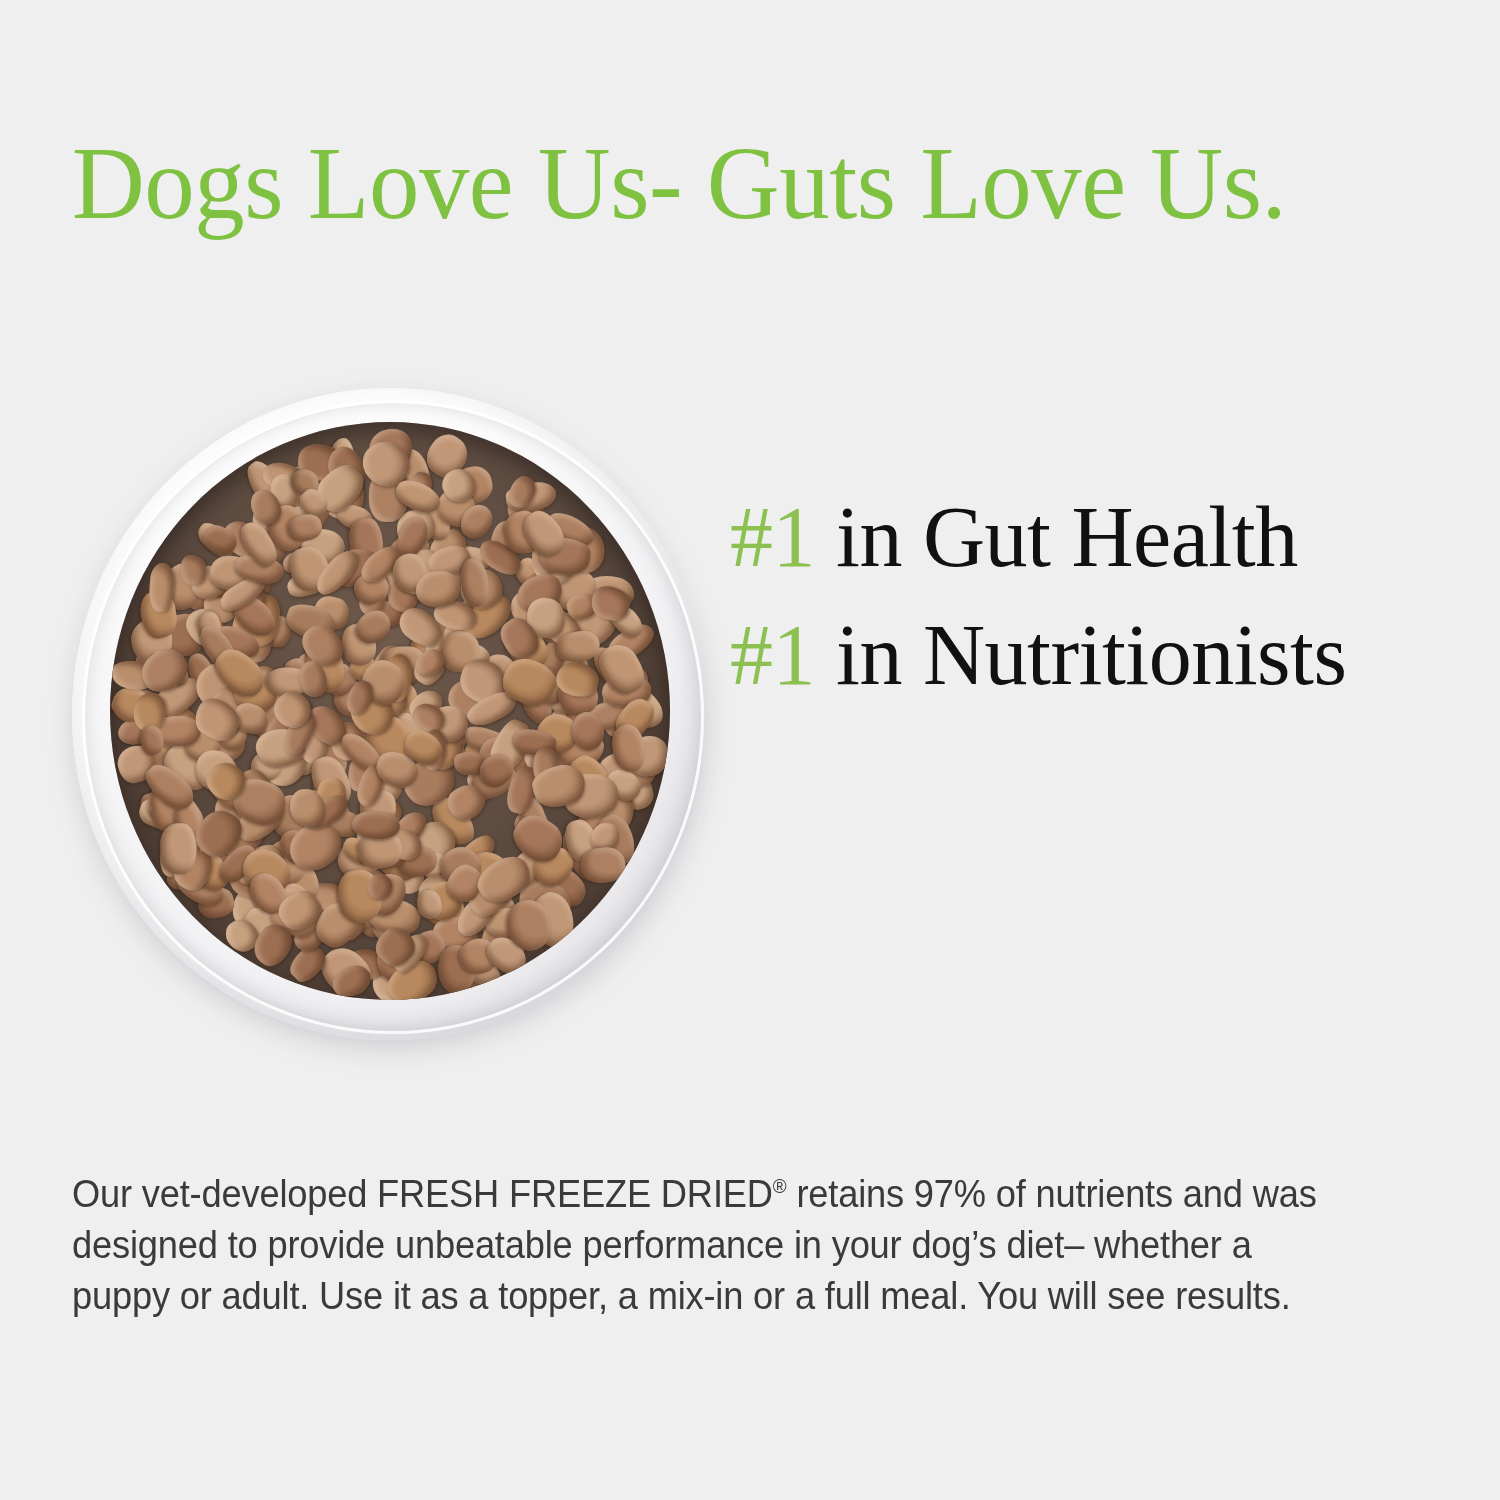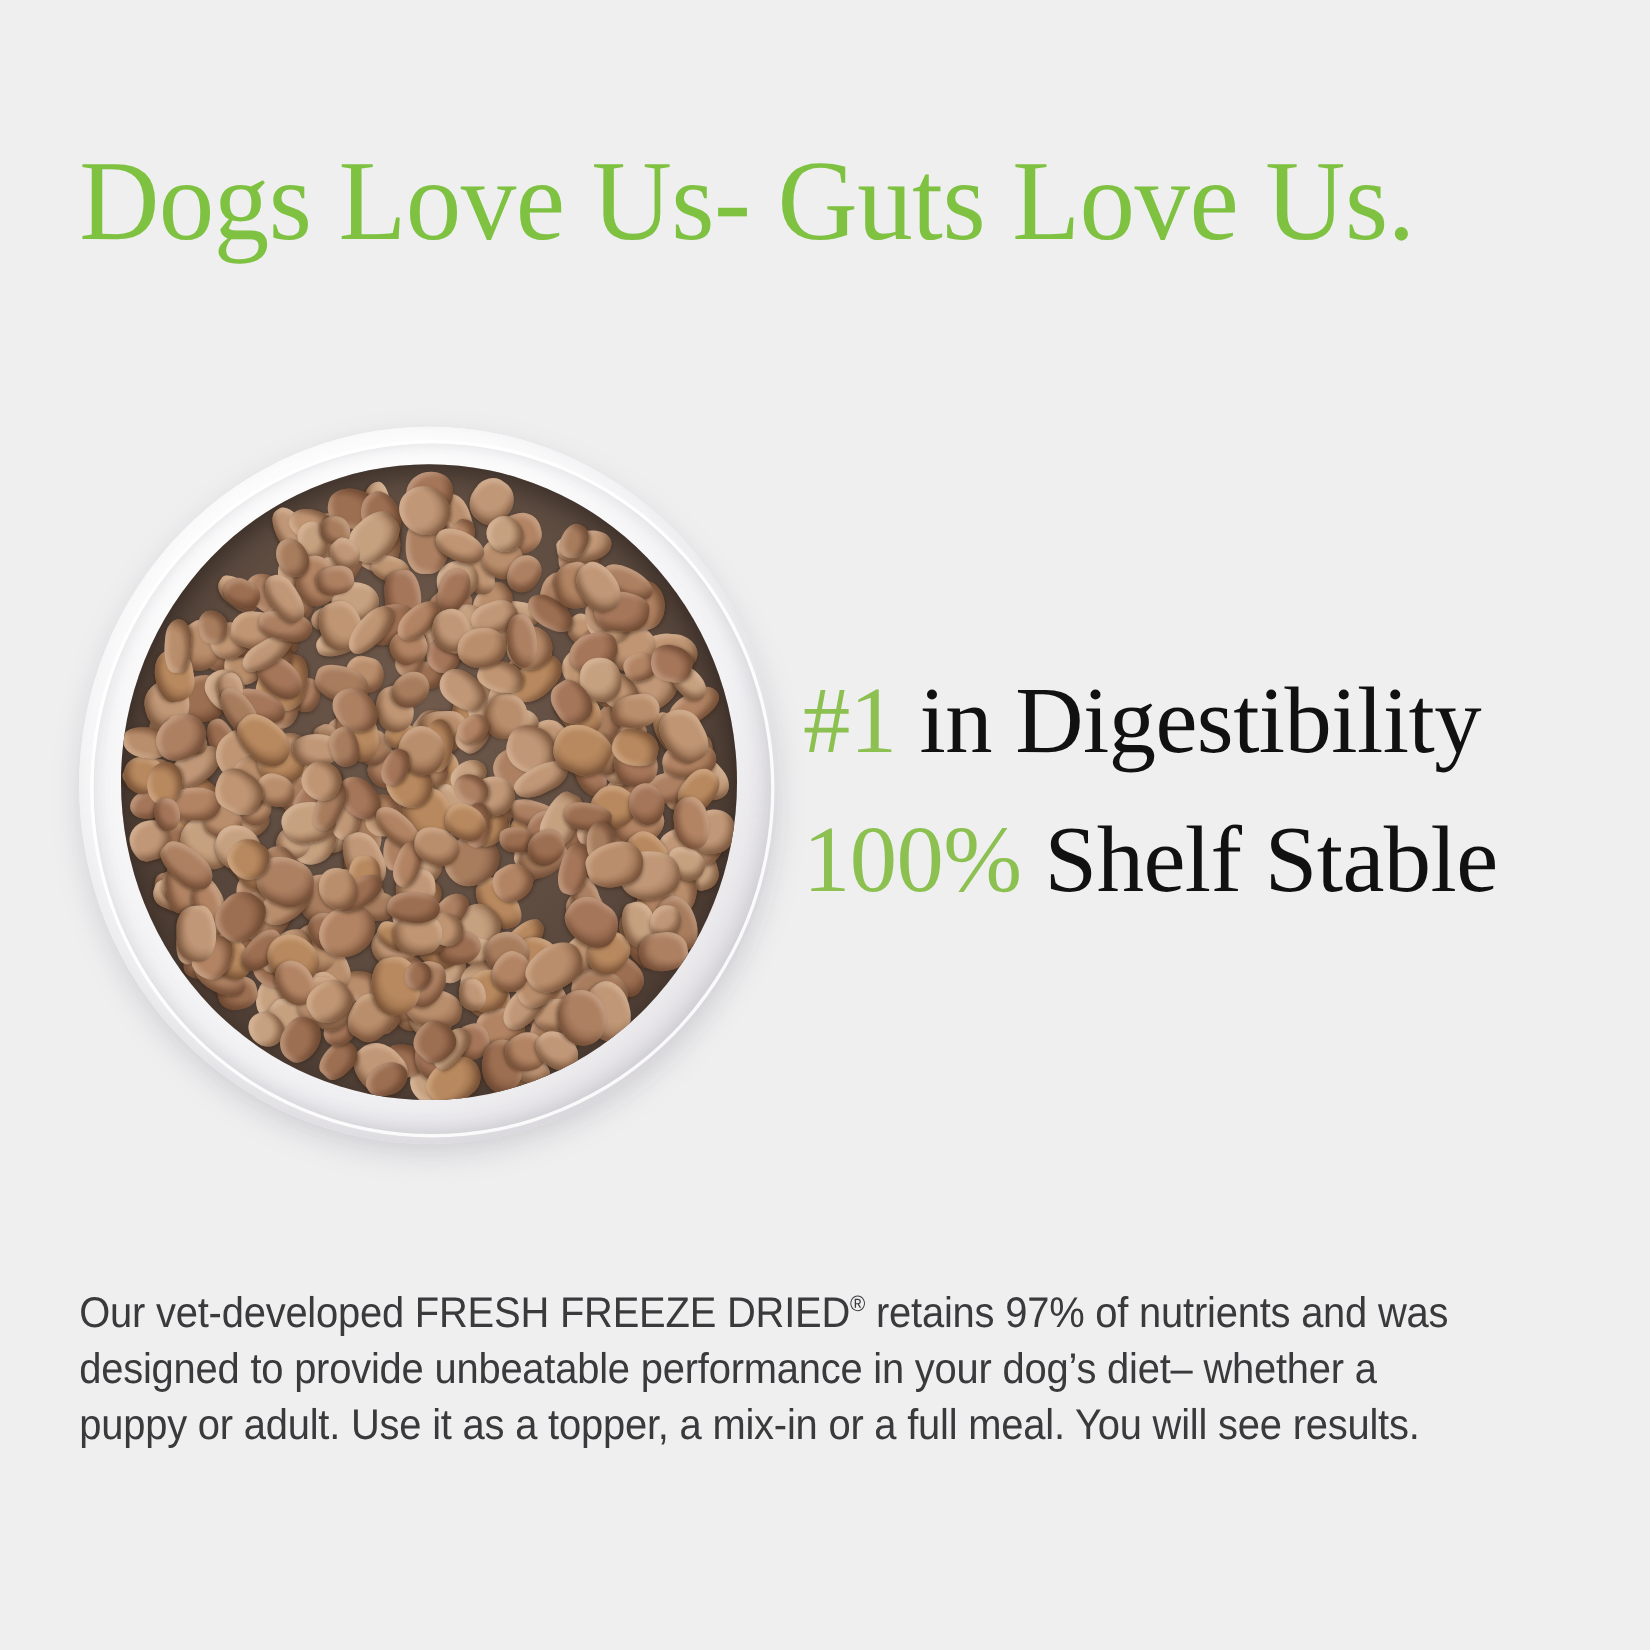--- a/index.html
+++ b/index.html
@@ -595,23 +595,23 @@
           <div class="kibble" style="left: 26.9752px; top: 153.039px; width: 49.4928px; height: 24.3097px; transform: rotate(-85.4deg); background: radial-gradient(at 36% 30%, rgb(185, 142, 108) 0%, rgb(185, 142, 108) 42%, rgb(138, 95, 66) 100%); border-radius: 60% 41% 48% 56% / 48% 56% 60% 41%;"></div>
           <div class="kibble" style="left: 330.556px; top: 172.178px; width: 28.317px; height: 42.3334px; transform: rotate(-75.8deg); background: radial-gradient(at 36% 30%, rgb(191, 149, 115) 0%, rgb(191, 149, 115) 42%, rgb(142, 103, 73) 100%); border-radius: 39% 48% 51% 41% / 51% 41% 39% 48%;"></div>
           <div class="kibble" style="left: 180.343px; top: 367.458px; width: 35.2709px; height: 38.3047px; transform: rotate(-5deg); background: radial-gradient(at 36% 30%, rgb(185, 142, 108) 0%, rgb(185, 142, 108) 42%, rgb(138, 95, 66) 100%); border-radius: 46% 59% 50% 61% / 50% 61% 46% 59%;"></div>
           <div class="kibble" style="left: 306.266px; top: 148.612px; width: 44.0603px; height: 35.973px; transform: rotate(0.3deg); background: radial-gradient(at 36% 30%, rgb(185, 142, 108) 0%, rgb(185, 142, 108) 42%, rgb(138, 95, 66) 100%); border-radius: 49% 41% 52% 44% / 52% 44% 49% 41%;"></div>
           <div class="kibble" style="left: 231.853px; top: 263.528px; width: 35.473px; height: 23.1806px; transform: rotate(-68.7deg); background: radial-gradient(at 36% 30%, rgb(165, 118, 90) 0%, rgb(165, 118, 90) 42%, rgb(122, 82, 56) 100%); border-radius: 43% 53% 52% 47% / 52% 47% 43% 53%;"></div>
         </div>
     </div>
   </div>
 
   <div id="claims">
+    <div class="claim" id="claim-0">
+      <span class="hl">#1</span><span> in Gut Health</span>
+    </div>
     <div class="claim" id="claim-1">
-      <span class="hl">#1</span><span> in Digestibility</span>
-    </div>
-    <div class="claim" id="claim-2">
-      <span class="hl">100%</span><span> Shelf Stable</span>
+      <span class="hl">#1</span><span> in Nutritionists</span>
     </div>
   </div>
 
   <div id="body-copy"><span>Our vet-developed FRESH FREEZE DRIED</span><sup>®</sup><span> retains 97% of nutrients and was designed to provide unbeatable performance in your dog’s diet– whether a puppy or adult. Use it as a topper, a mix-in or a full meal. You will see results.</span></div>
 
 </div>
 
 </body></html>

